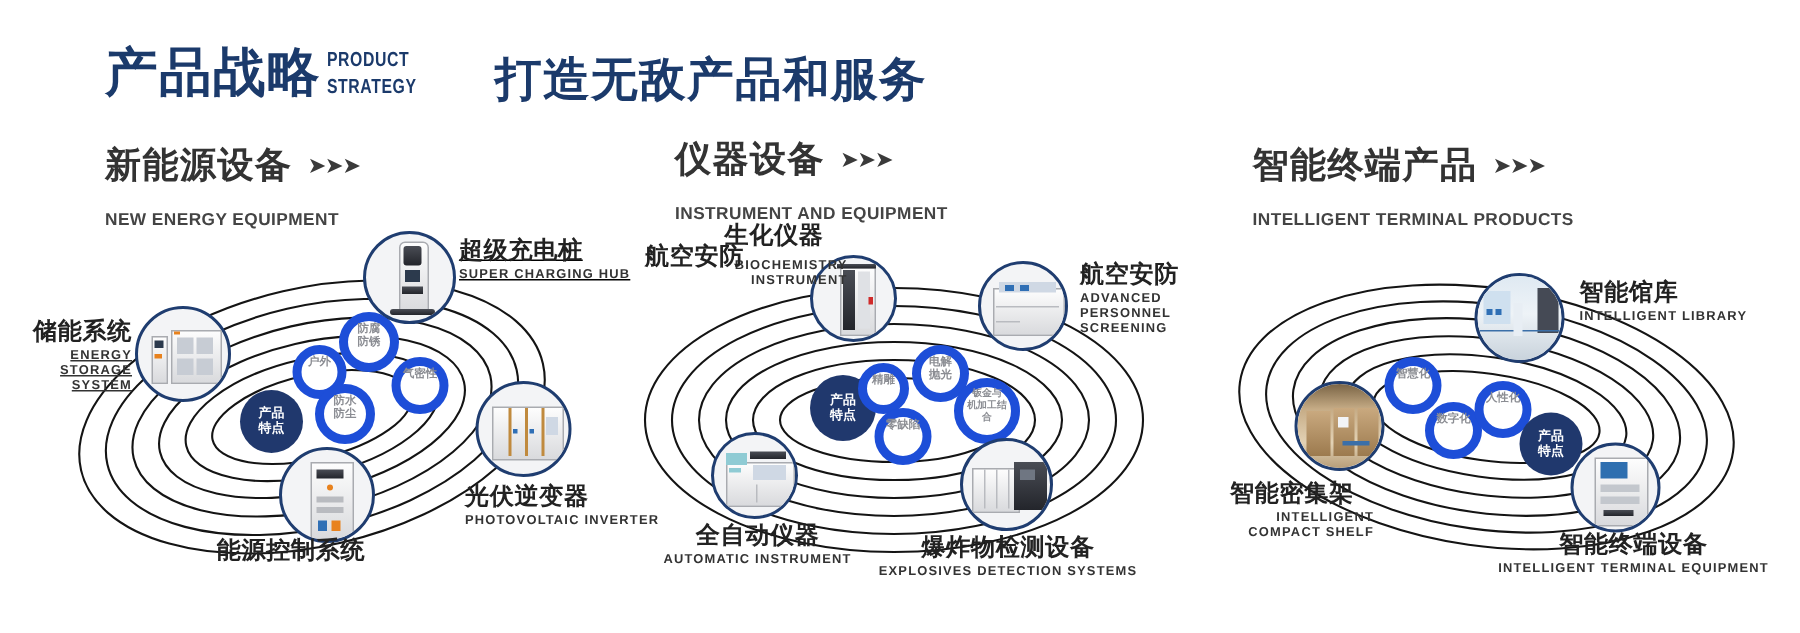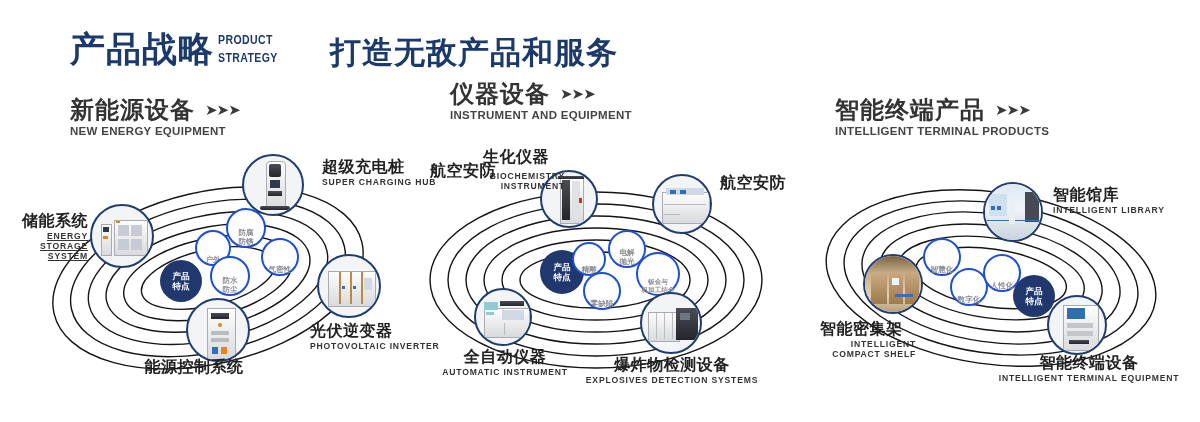--- a/index.html
+++ b/index.html
@@ -42,21 +42,21 @@
     font-size:24px;font-weight:bold;color:#333333;
     letter-spacing:1px;line-height:26px;
     font-family:"DejaVu Sans",sans-serif;
     display:flex;align-items:center;
   }
   .arrows{
     margin-left:10px;color:#3a3a3a;font-size:15px;letter-spacing:-1px;
     font-weight:bold;line-height:15px;
   }
   .sect-en{
-    margin-top:2px;
+    margin-top:18px;
     font-size:11.5px;color:#444;letter-spacing:0.3px;
     font-family:"Liberation Sans",sans-serif;
     font-weight:600;
   }
 
   
   .cluster{position:absolute;top:150px;width:400px;height:265px;}
   .rings{position:absolute;left:0;top:0;width:400px;height:265px;}
 
   
@@ -81,22 +81,22 @@
     font-family:"Liberation Sans",sans-serif;
   }
   .lbl.right{text-align:left;}
   .lbl.leftal{text-align:right;}
   .lbl.center{text-align:center;}
   .lbl .en.wrap{white-space:normal;width:92px;}
 
   
   .feat{
     position:absolute;border-radius:50%;
-    border:2px solid #1d4ed8;background:#ffffff;
-    display:flex;align-items:flex-end;justify-content:center;
+    border:6px solid #1d4ed8;background:#ffffff;
+    display:flex;align-items:flex-start;justify-content:center;
     text-align:center;color:#8b8d93;
     font-size:7.6px;line-height:9px;font-weight:bold;
     font-family:"DejaVu Sans",sans-serif;
     box-sizing:border-box;
   }
   .core{
     position:absolute;border-radius:50%;
     background:#20386d;color:#fff;
     display:flex;align-items:center;justify-content:center;
     text-align:center;font-size:8.6px;line-height:10px;font-weight:bold;
@@ -128,21 +128,21 @@
   </div>
 
   <div class="sect" style="left:70px;top:97px;">
     <div class="sect-cn">
       <span>新能源设备</span>
       <span class="arrows">➤➤➤</span>
     </div>
     <div class="sect-en">NEW ENERGY EQUIPMENT</div>
   </div>
 
-  <div class="sect" style="left:450px;top:81px;">
+  <div class="sect" style="left:450px;top:93px;">
     <div class="sect-cn">
       <span>仪器设备</span>
       <span class="arrows">➤➤➤</span>
     </div>
     <div class="sect-en">INSTRUMENT AND EQUIPMENT</div>
   </div>
 
   <div class="sect" style="left:835px;top:97px;">
     <div class="sect-cn">
       <span>智能终端产品</span>
@@ -204,21 +204,21 @@
 
     <div class="node" style="left:232px;top:4px;width:62px;height:62px;">
       <div class="ph">
         <div class="dv-body" style="left:22px;top:5px;width:18px;height:46px;border-radius:4px 4px 0 0;"></div>
         <div class="dv-dark" style="left:25px;top:8px;width:12px;height:13px;border-radius:2px;"></div>
         <div class="dv-scr" style="left:26px;top:24px;width:10px;height:8px;"></div>
         <div class="dv-dark" style="left:24px;top:35px;width:14px;height:5px;"></div>
         <div class="dv-dark" style="left:16px;top:50px;width:30px;height:4px;border-radius:2px;"></div>
       </div>
     </div>
-    <div class="lbl right" style="left:312px;top:8px;">
+    <div class="lbl right" style="left:296px;top:8px;text-decoration:underline;">
       <div class="cn">超级充电桩</div>
       <div class="en">SUPER CHARGING HUB</div>
     </div>
 
     <div class="node" style="left:307px;top:104px;width:64px;height:64px;">
       <div class="ph">
         <div class="dv-body" style="left:9px;top:15px;width:46px;height:34px;"></div>
         <div class="dv-line" style="left:20px;top:16px;width:1.5px;height:32px;background:#c08a3e;"></div>
         <div class="dv-line" style="left:31px;top:16px;width:1.5px;height:32px;background:#c08a3e;"></div>
         <div class="dv-line" style="left:42px;top:16px;width:1.5px;height:32px;background:#c08a3e;"></div>
@@ -303,20 +303,21 @@
         <div class="dv-body" style="left:8px;top:16px;width:46px;height:30px;"></div>
         <div class="dv-gl" style="left:12px;top:12px;width:38px;height:7px;"></div>
         <div class="dv-bl" style="left:16px;top:13.5px;width:6px;height:4px;"></div>
         <div class="dv-bl" style="left:26px;top:13.5px;width:6px;height:4px;"></div>
         <div class="dv-line" style="left:10px;top:28px;width:42px;height:1px;"></div>
         <div class="dv-line" style="left:10px;top:38px;width:16px;height:1px;"></div>
       </div>
     </div>
     <div class="lbl right" style="left:320px;top:24px;">
       <div class="cn">航空安防</div>
+      <div class="en wrap" style="width:88px;">ADVANCED PERSONNEL SCREENING</div>
     </div>
 
     <div class="node" style="left:74px;top:138px;width:58px;height:58px;">
       <div class="ph">
         <div class="dv-body" style="left:8px;top:18px;width:44px;height:28px;"></div>
         <div class="dv-cy" style="left:8px;top:12px;width:14px;height:8px;"></div>
         <div class="dv-dark" style="left:24px;top:11px;width:24px;height:5px;"></div>
         <div class="dv-gl" style="left:26px;top:20px;width:22px;height:10px;"></div>
         <div class="dv-line" style="left:28px;top:33px;width:1px;height:12px;"></div>
         <div class="dv-cy" style="left:10px;top:22px;width:8px;height:3px;"></div>

